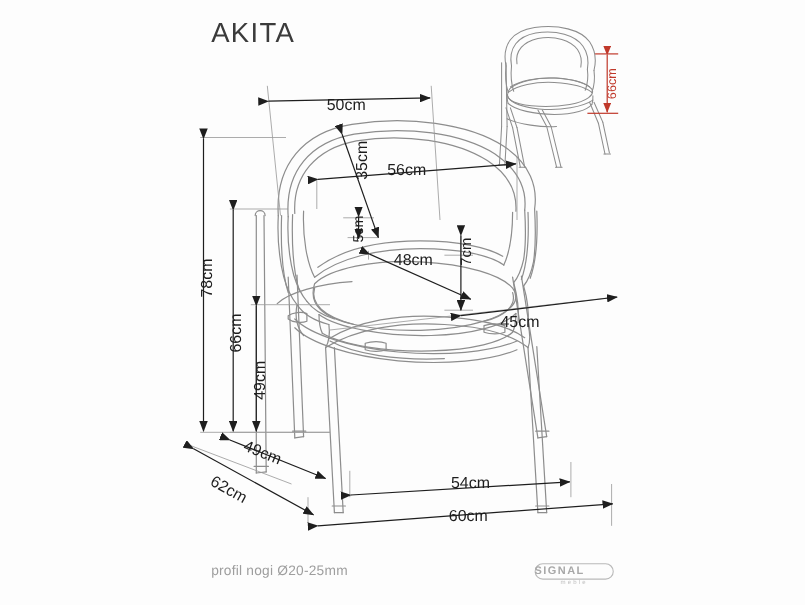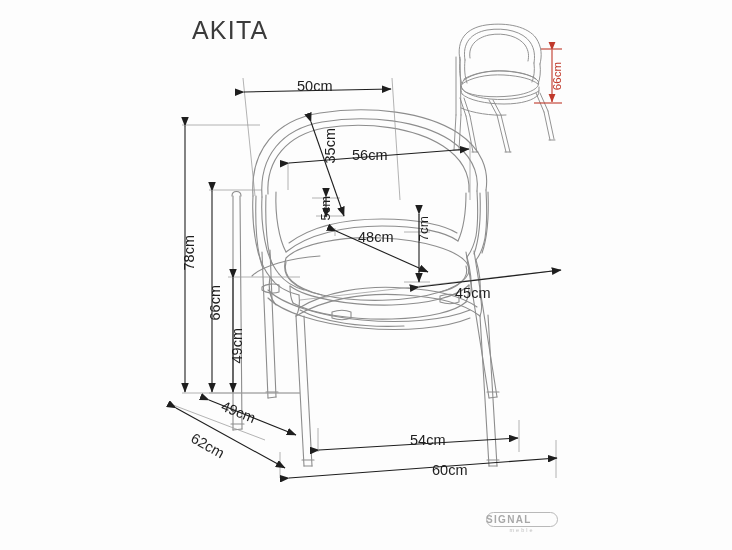--- a/index.html
+++ b/index.html
@@ -287,28 +287,29 @@
 
     <g stroke="#c0392b" stroke-width="1.1" fill="none">
       <line x1="541" y1="49" x2="562" y2="49"></line>
       <line x1="534" y1="103" x2="562" y2="103"></line>
       <line x1="552" y1="50" x2="552" y2="102" marker-start="url(#ahr)" marker-end="url(#ahr)"></line>
     </g>
   </svg>
 
   <div class="ttl" style="left:192px;top:16px;">AKITA</div>
 
+  <div class="footnote" style="left:192px;top:512px;">profil nogi Ø20-25mm</div>
 
   <div class="logo-wrap">
     <div class="logo-oval"></div>
     <div class="logo-text">SIGNAL</div>
     <div class="logo-sub">meble</div>
   </div>
 
-  <div class="dim" style="left:297px;top:78px;">50cm</div>
+  <div class="dim" style="left:297px;top:88px;">50cm</div>
 
   <div class="dim" style="left:322px;top:128px;transform:rotate(-90deg) translate(-100%,0);">35cm</div>
 
   <div class="dim" style="left:352px;top:147px;text-align:center;">56cm</div>
 
   <div class="dim" style="left:318px;top:196px;font-size:13px;transform:rotate(-90deg) translate(-100%,0);">5cm</div>
 
   <div class="dim" style="left:358px;top:229px;">48cm</div>
 
   <div class="dim" style="left:416px;top:216px;font-size:13.5px;transform:rotate(-90deg) translate(-100%,0);">7cm</div>
@@ -320,17 +321,17 @@
   <div class="dim" style="left:207px;top:285px;transform:rotate(-90deg) translate(-100%,0);">66cm</div>
 
   <div class="dim" style="left:229px;top:328px;transform:rotate(-90deg) translate(-100%,0);">49cm</div>
 
   <div class="dim" style="left:225px;top:398px;transform:rotate(22deg);">49cm</div>
 
   <div class="dim" style="left:196px;top:430px;transform:rotate(29deg);">62cm</div>
 
   <div class="dim" style="left:400px;top:432px;margin-left:10px;">54cm</div>
 
-  <div class="dim" style="left:432px;top:462px;">60cm</div>
+  <div class="dim" style="left:408px;top:462px;">60cm</div>
 
   <div class="dim red" style="left:551px;top:62px;transform:rotate(-90deg) translate(-100%,0);">66cm</div>
 
 </div>
 
 </body></html>

